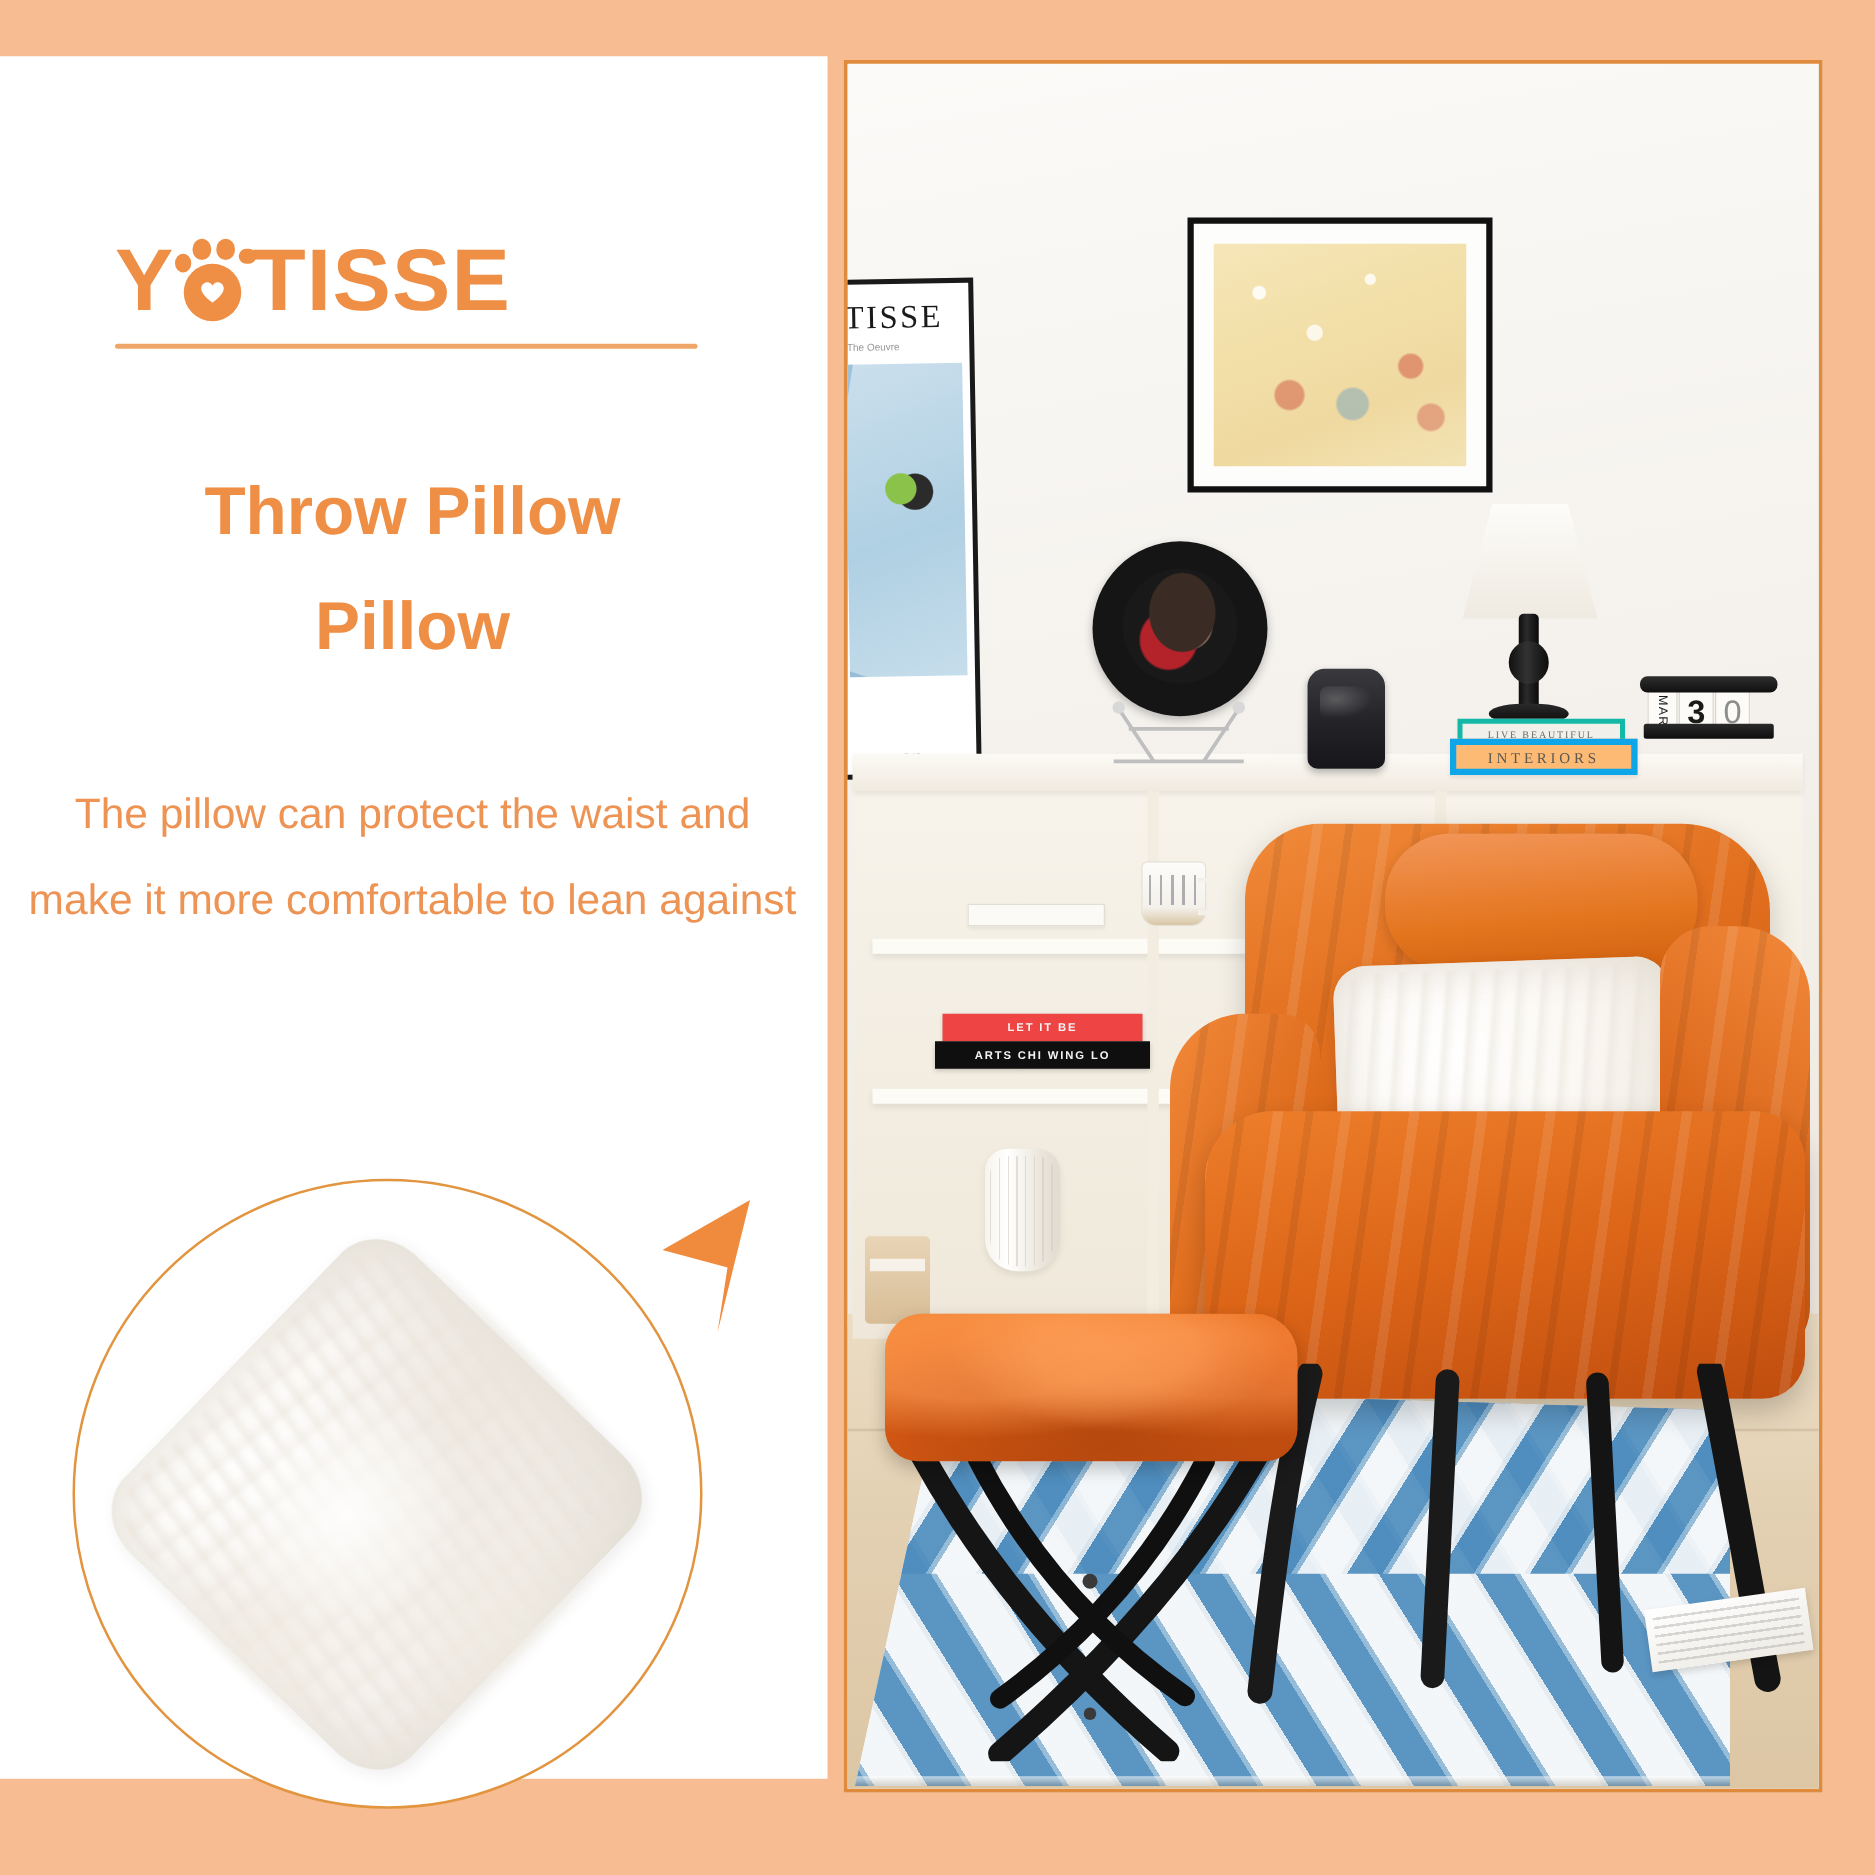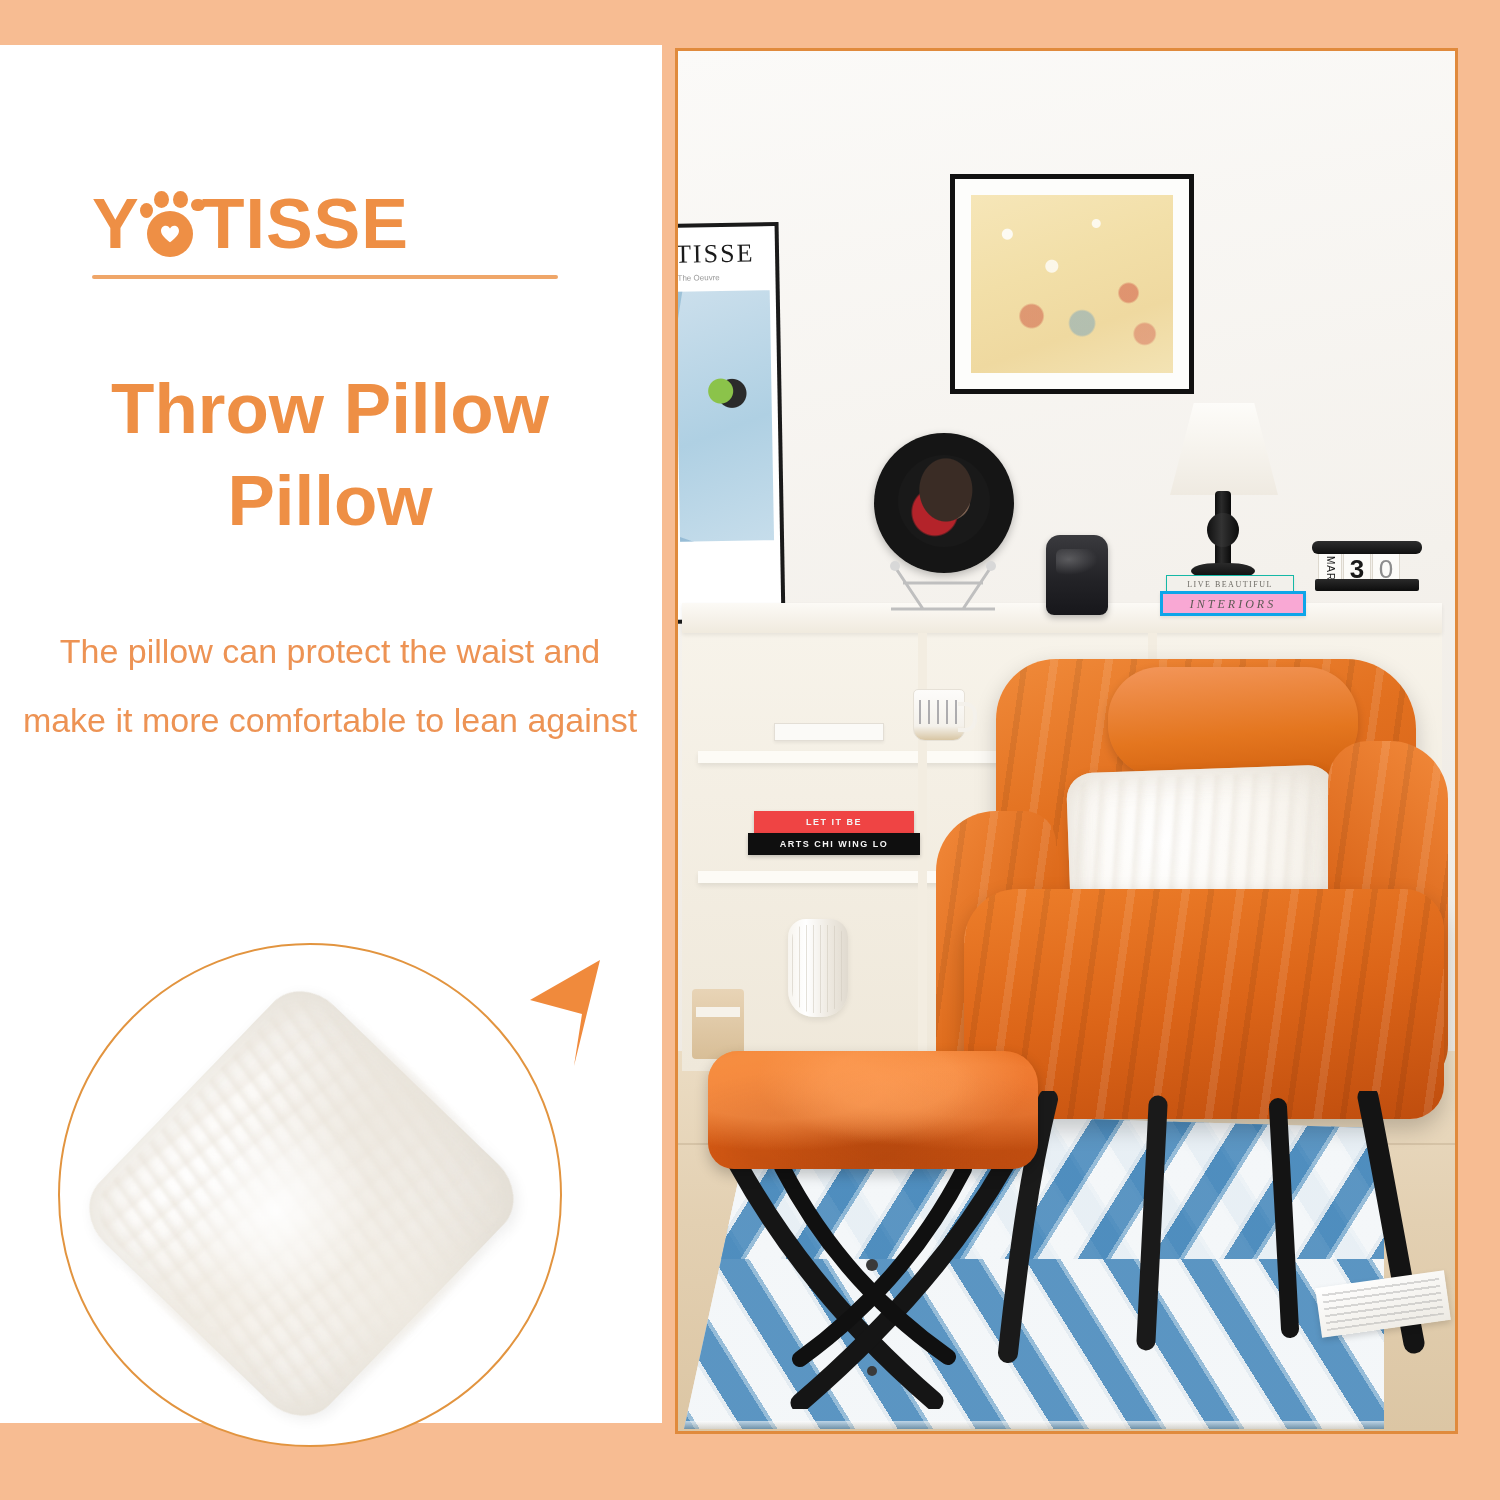--- a/index.html
+++ b/index.html
@@ -39,21 +39,21 @@
   .paw .t3{left:33px; top:2px;  width:15px;height:17px;}
   .paw .t4{left:51px; top:10px; width:14px;height:12px;border-radius:6px;}
   .logo-rule{
     margin-top:16px;width:466px;height:4px;background:#EFA669;border-radius:2px;
   }
 
   
   .headline{
     position:absolute;left:30px;top:318px;width:600px;
     text-align:center;color:#EE8F45;
-    font-size:71px;font-weight:bold;line-height:92px;
+    font-size:54px;font-weight:bold;line-height:92px;
     font-family:"Liberation Sans",sans-serif;
   }
 
   
   .subcopy{
     position:absolute;left:22px;top:572px;width:616px;
     text-align:center;color:#ED9354;
     font-size:34px;font-weight:normal;line-height:69px;
     font-family:"Liberation Sans",sans-serif;
   }
@@ -198,23 +198,23 @@
     box-shadow:0 2px 5px rgba(0,0,0,.08);}
   .lamp-neck{left:537px;top:440px;width:16px;height:80px;
     background:linear-gradient(90deg,#0e0e0e,#2b2b2b 40%,#0a0a0a);border-radius:4px;}
   .lamp-bulb{left:529px;top:462px;width:32px;height:34px;border-radius:50%;
     background:linear-gradient(90deg,#101010,#333 45%,#0c0c0c);}
   .lamp-base{left:513px;top:512px;width:64px;height:16px;border-radius:50%/60%;
     background:linear-gradient(180deg,#2a2a2a,#0b0b0b);}
 
   
   .bk1{left:488px;top:524px;width:126px;height:17px;background:#F2F0EB;
-    border:1px solid #14b8a6;box-shadow:0 2px 3px rgba(0,0,0,.08);}
-  .bk2{left:482px;top:540px;width:140px;height:19px;background:#f9a8d4;
-    border:3px solid #0ea5e9;box-shadow:0 2px 3px rgba(0,0,0,.08);font-style:italic;}
+    border:4px solid #14b8a6;box-shadow:0 2px 3px rgba(0,0,0,.08);}
+  .bk2{left:482px;top:540px;width:140px;height:19px;background:#fdba74;
+    border:5px solid #0ea5e9;box-shadow:0 2px 3px rgba(0,0,0,.08);}
   .bk-label{position:absolute;width:100%;text-align:center;font-size:8px;letter-spacing:1.5px;
     color:#6d6a64;font-family:"Liberation Serif",serif;}
   .bk2-label{position:absolute;width:100%;text-align:center;font-size:12px;letter-spacing:3px;
     color:#5c5953;font-family:"Liberation Serif",serif;}
 
   
   .cal-base{left:637px;top:528px;width:104px;height:12px;
     background:linear-gradient(180deg,#2a2a2a,#0d0d0d);border-radius:2px;}
   .cal-bar{left:634px;top:490px;width:110px;height:13px;
     background:linear-gradient(180deg,#2e2e2e,#101010);border-radius:6px;}

